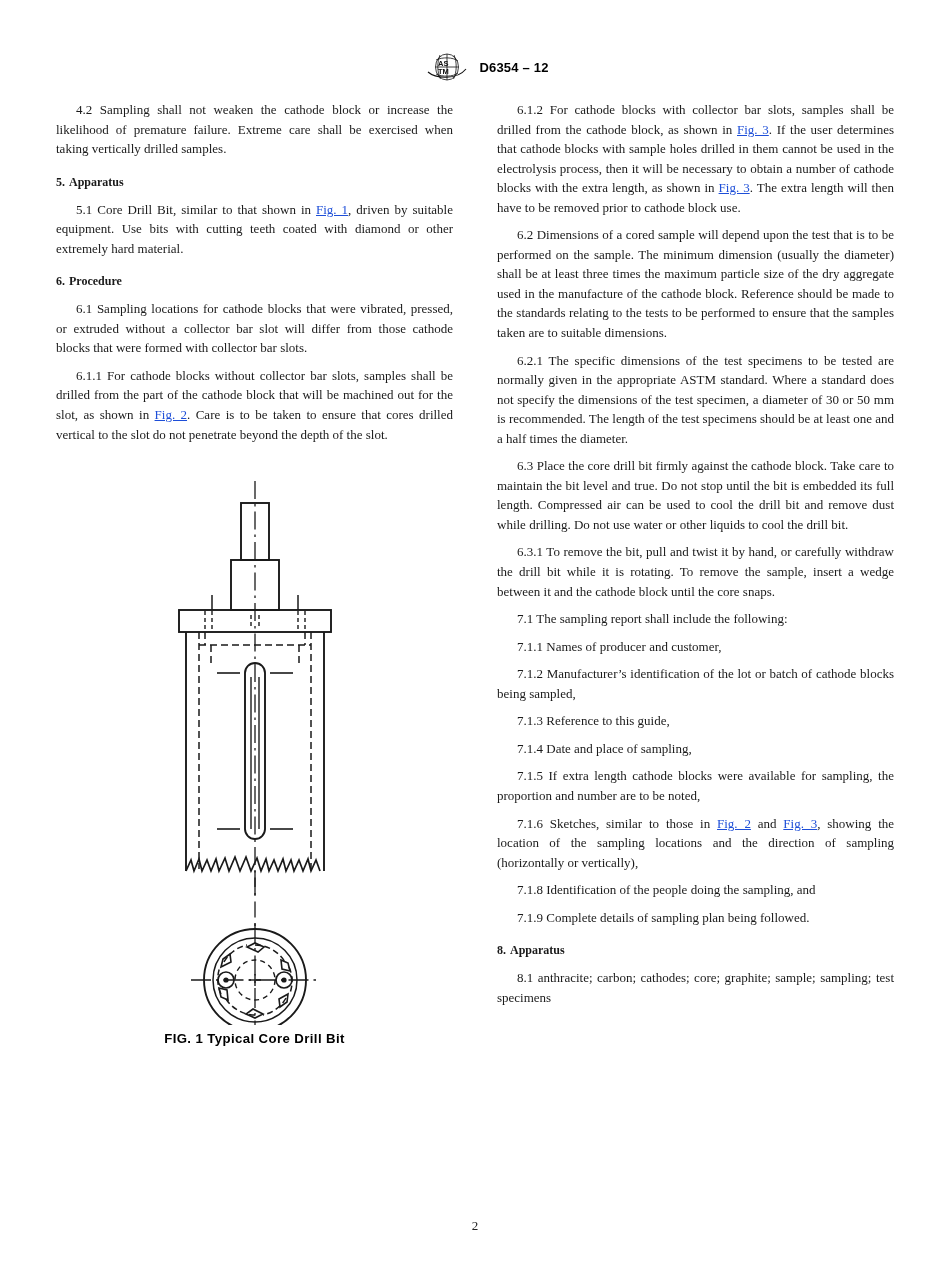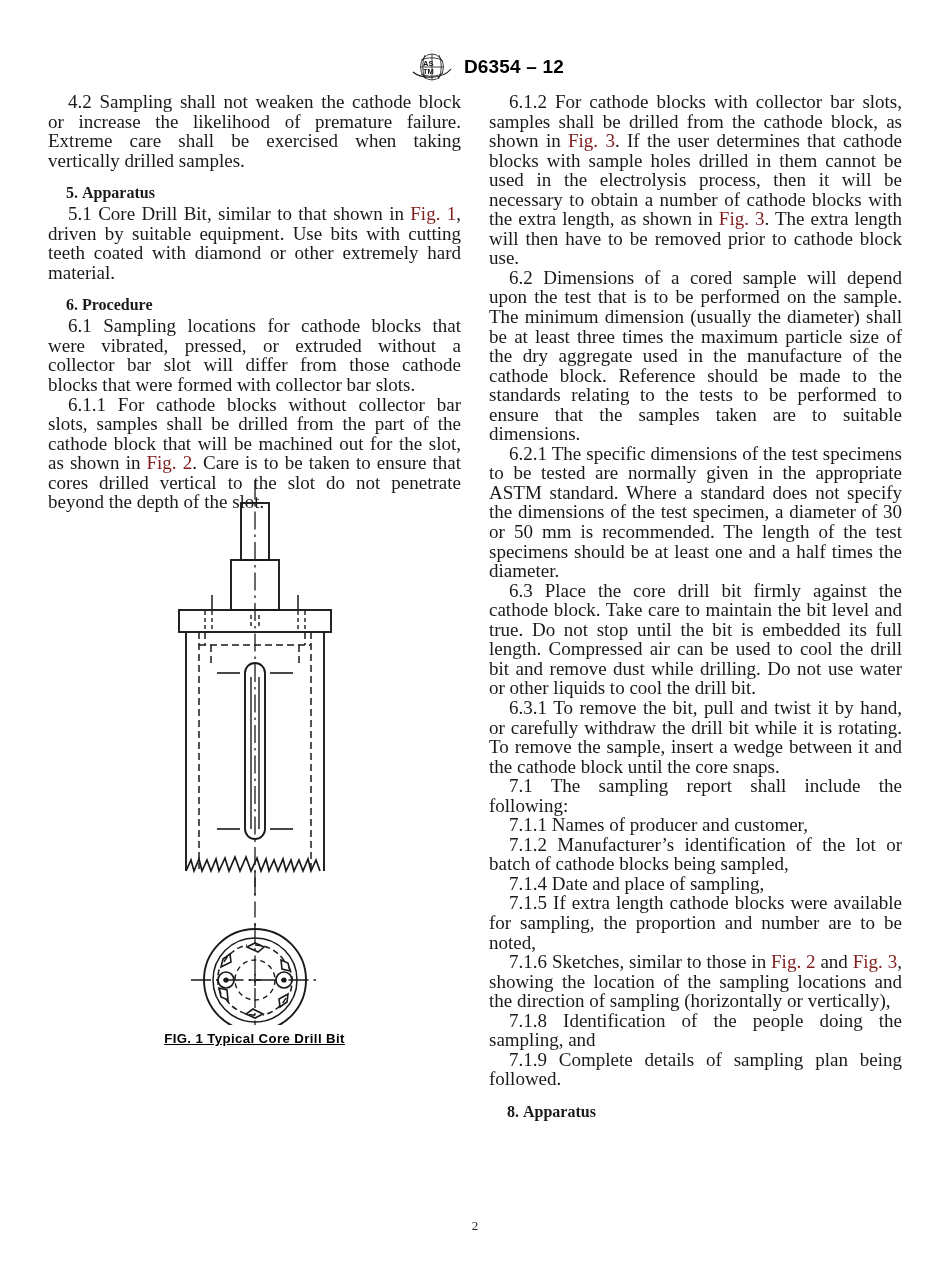--- a/index.html
+++ b/index.html
@@ -36,21 +36,21 @@
     gap: 10px;
   }
   .astm-logo {
     width: 44px;
     height: 30px;
     display: block;
   }
   .doc-designation {
     font-family: "Liberation Sans", "DejaVu Sans", sans-serif;
     font-weight: bold;
-    font-size: 19px;
+    font-size: 13px;
     letter-spacing: 0.2px;
     color: #000;
     white-space: nowrap;
   }
 
   
   .columns {
     position: absolute;
     top: 92px;
     left: 48px;
@@ -59,41 +59,42 @@
   }
   .col {
     position: absolute;
     top: 0;
     width: 413px;
   }
   .col-left  { left: 0; }
   .col-right { left: 441px; }
 
   p.para {
-    margin: 0;
-    font-size: 19px;
+    margin: 8px;
+    font-size: 13px;
     line-height: 19.55px;
     text-align: justify;
     text-indent: 20px;
     hyphens: auto;
     -webkit-hyphens: auto;
   }
 
   h2.section {
-    margin: 13px 0 1px 18px;
-    font-size: 16px;
+    margin: 13px 0 1px 8px;
+    font-size: 12px;
     line-height: 20px;
     font-weight: bold;
     text-indent: 0;
   }
   h2.section .num { margin-right: 4px; }
 
   .it { }
   .ref {
-    color: #7f1d1d;
+    color: #1d4ed8;
+    text-decoration: underline;
   }
 
   
   .figure-wrap {
     position: absolute;
     left: 0;
     top: 385px;
     width: 413px;
   }
   .figure-svg {
@@ -101,21 +102,20 @@
     margin: 0 auto;
   }
   .fig-caption {
     margin-top: 6px;
     text-align: center;
     font-family: "Liberation Sans", "DejaVu Sans", sans-serif;
     font-weight: bold;
     font-size: 13.2px;
     letter-spacing: 0.4px;
     color: #000;
-    text-decoration: underline;
   }
 
   
   .page-number {
     position: absolute;
     top: 1218px;
     left: 0;
     width: 950px;
     text-align: center;
     font-size: 13px;
@@ -304,29 +304,31 @@
       <p class="para">6.2.1  The specific dimensions of the test specimens to be tested are normally given in the appropriate ASTM standard. Where a standard does not specify the dimensions of the test specimen, a diameter of 30 or 50 mm is recommended. The length of the test specimens should be at least one and a half times the diameter.</p>
 
       <p class="para">6.3  Place the core drill bit firmly against the cathode block. Take care to maintain the bit level and true. Do not stop until the bit is embedded its full length. Compressed air can be used to cool the drill bit and remove dust while drilling. Do not use water or other liquids to cool the drill bit.</p>
 
       <p class="para">6.3.1  To remove the bit, pull and twist it by hand, or carefully withdraw the drill bit while it is rotating. To remove the sample, insert a wedge between it and the cathode block until the core snaps.</p>
 
 
       <p class="para">7.1  The sampling report shall include the following:</p>
       <p class="para">7.1.1  Names of producer and customer,</p>
       <p class="para">7.1.2  Manufacturer’s identification of the lot or batch of cathode blocks being sampled,</p>
+      <p class="para">7.1.3  Reference to this guide,</p>
       <p class="para">7.1.4  Date and place of sampling,</p>
       <p class="para">7.1.5  If extra length cathode blocks were available for sampling, the proportion and number are to be noted,</p>
 
       <p class="para"><span>7.1.6  Sketches, similar to those in </span><span class="ref">Fig. 2</span><span> and </span><span class="ref">Fig. 3</span><span>, showing the location of the sampling locations and the direction of sampling (horizontally or vertically),</span></p>
 
       <p class="para">7.1.8  Identification of the people doing the sampling, and</p>
       <p class="para">7.1.9  Complete details of sampling plan being followed.</p>
 
       <h2 class="section">
         <span class="num">8.</span><span>Apparatus</span>
       </h2>
 
+      <p class="para">8.1  anthracite; carbon; cathodes; core; graphite; sample; sampling; test specimens</p>
     </div>
   </div>
 
   <div class="page-number">2</div>
 </div>
 
 </body></html>

